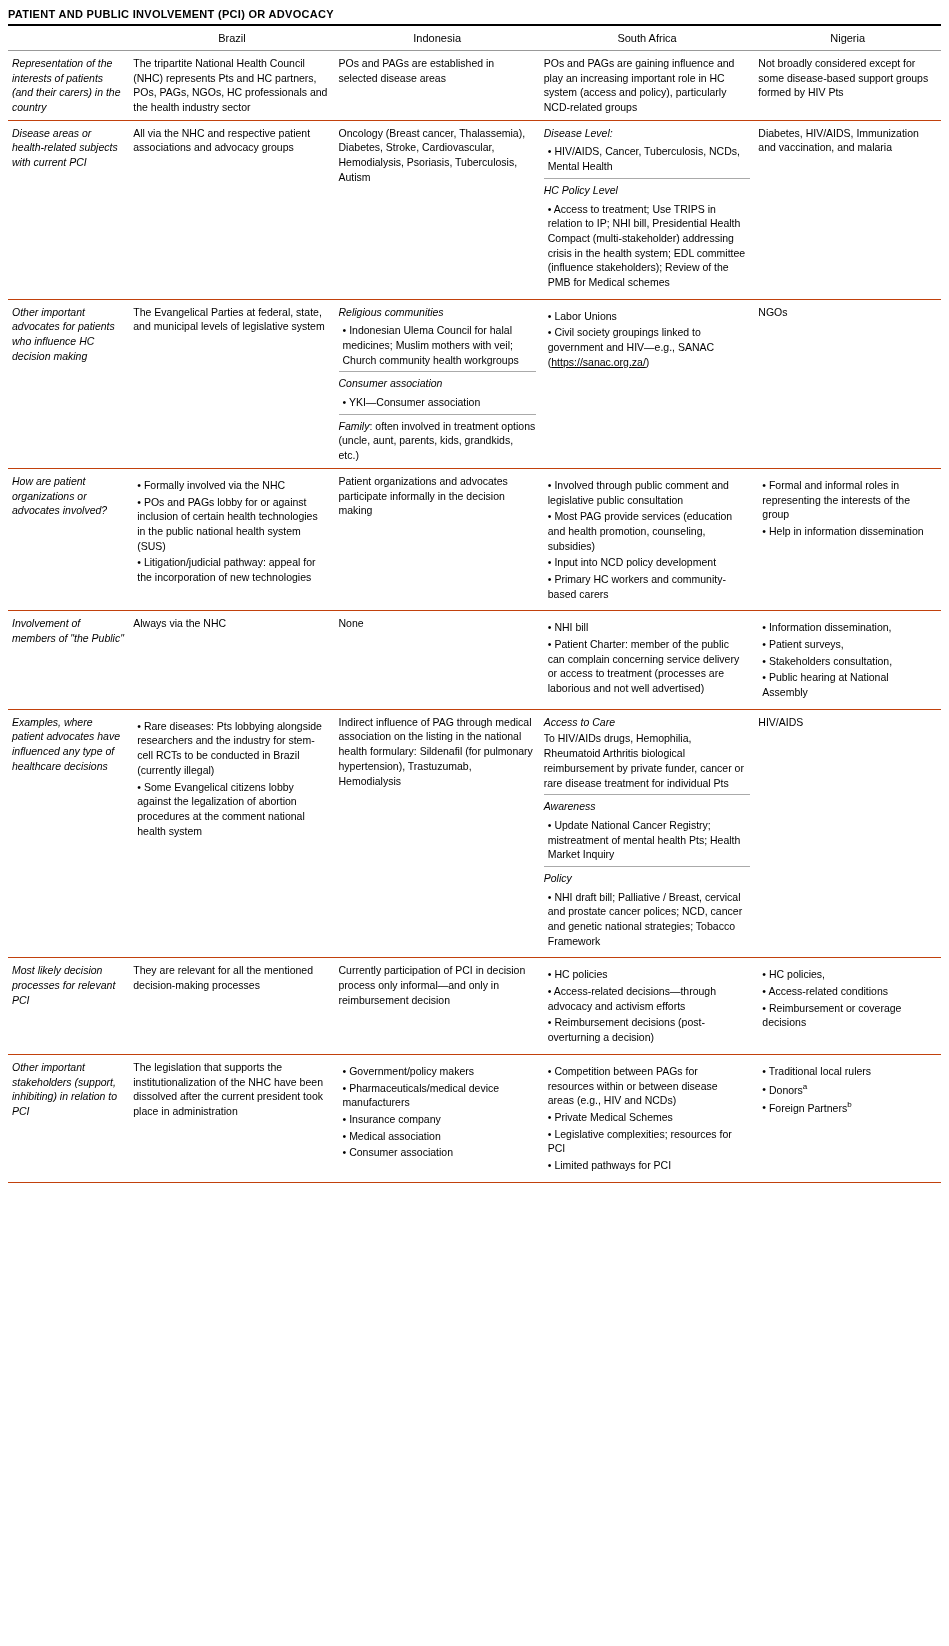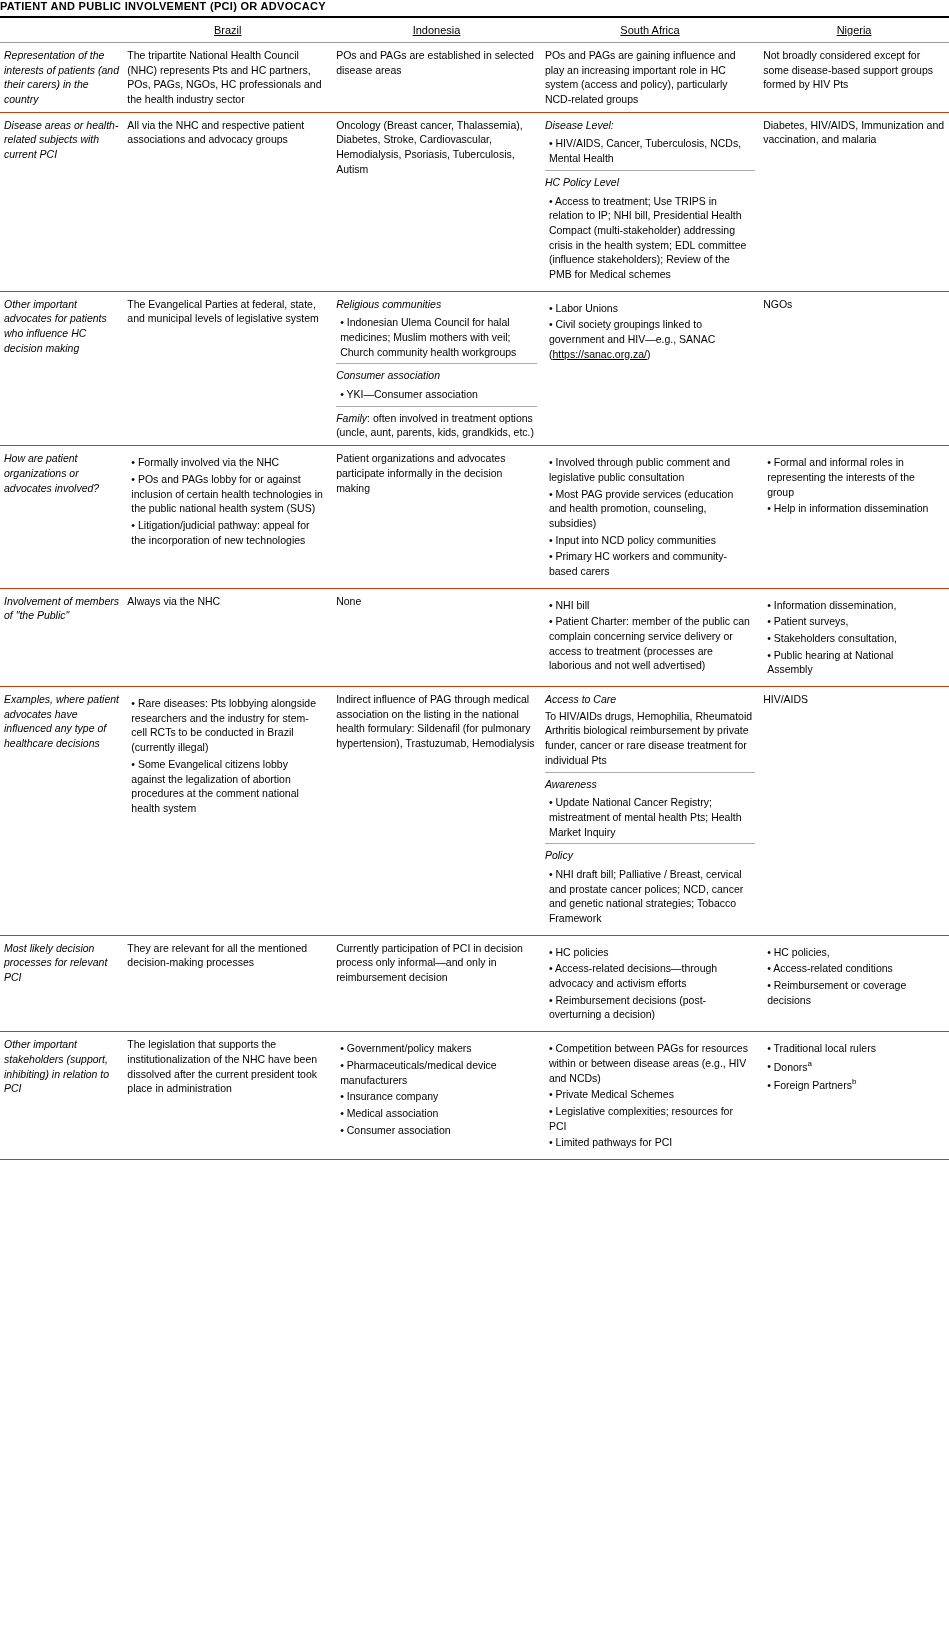--- a/index.html
+++ b/index.html
@@ -5,20 +5,21 @@
     * { box-sizing: border-box; margin: 0; padding: 0; }
     body {
       font-family: Arial, Helvetica, sans-serif;
       font-size: 11px;
       background: #fff;
       color: #000;
       width: 949px;
     }
     .table-container {
       width: 949px;
+      padding: 8px;
     }
     .table-title {
       font-size: 11px;
       font-weight: bold;
       text-transform: uppercase;
       border-bottom: 2px solid #000;
       padding-bottom: 4px;
       margin-bottom: 0;
       letter-spacing: 0.3px;
     }
@@ -33,21 +34,20 @@
     col.col-sa { width: 23%; }
     col.col-nigeria { width: 20%; }
 
     thead th {
       font-size: 11px;
       font-weight: normal;
       color: #000;
       text-align: center;
       padding: 6px 4px;
       border-bottom: 1px solid #999;
-      text-decoration: underline;
     }
     tbody tr td {
       vertical-align: top;
       padding: 5px 4px;
       font-size: 10.5px;
       line-height: 1.4;
       border-bottom: 1px solid #c2410c;
     }
     tbody tr td:first-child {
       font-style: italic;
@@ -159,21 +159,21 @@
             <li>Formally involved via the NHC</li>
             <li>POs and PAGs lobby for or against inclusion of certain health technologies in the public national health system (SUS)</li>
             <li>Litigation/judicial pathway: appeal for the incorporation of new technologies</li>
           </ul>
         </td>
         <td>Patient organizations and advocates participate informally in the decision making</td>
         <td>
           <ul class="compact">
             <li>Involved through public comment and legislative public consultation</li>
             <li>Most PAG provide services (education and health promotion, counseling, subsidies)</li>
-            <li>Input into NCD policy communities</li>
+            <li>Input into NCD policy development</li>
             <li>Primary HC workers and community-based carers</li>
           </ul>
         </td>
         <td>
           <ul class="compact">
             <li>Formal and informal roles in representing the interests of the group</li>
             <li>Help in information dissemination</li>
           </ul>
         </td>
       </tr>

